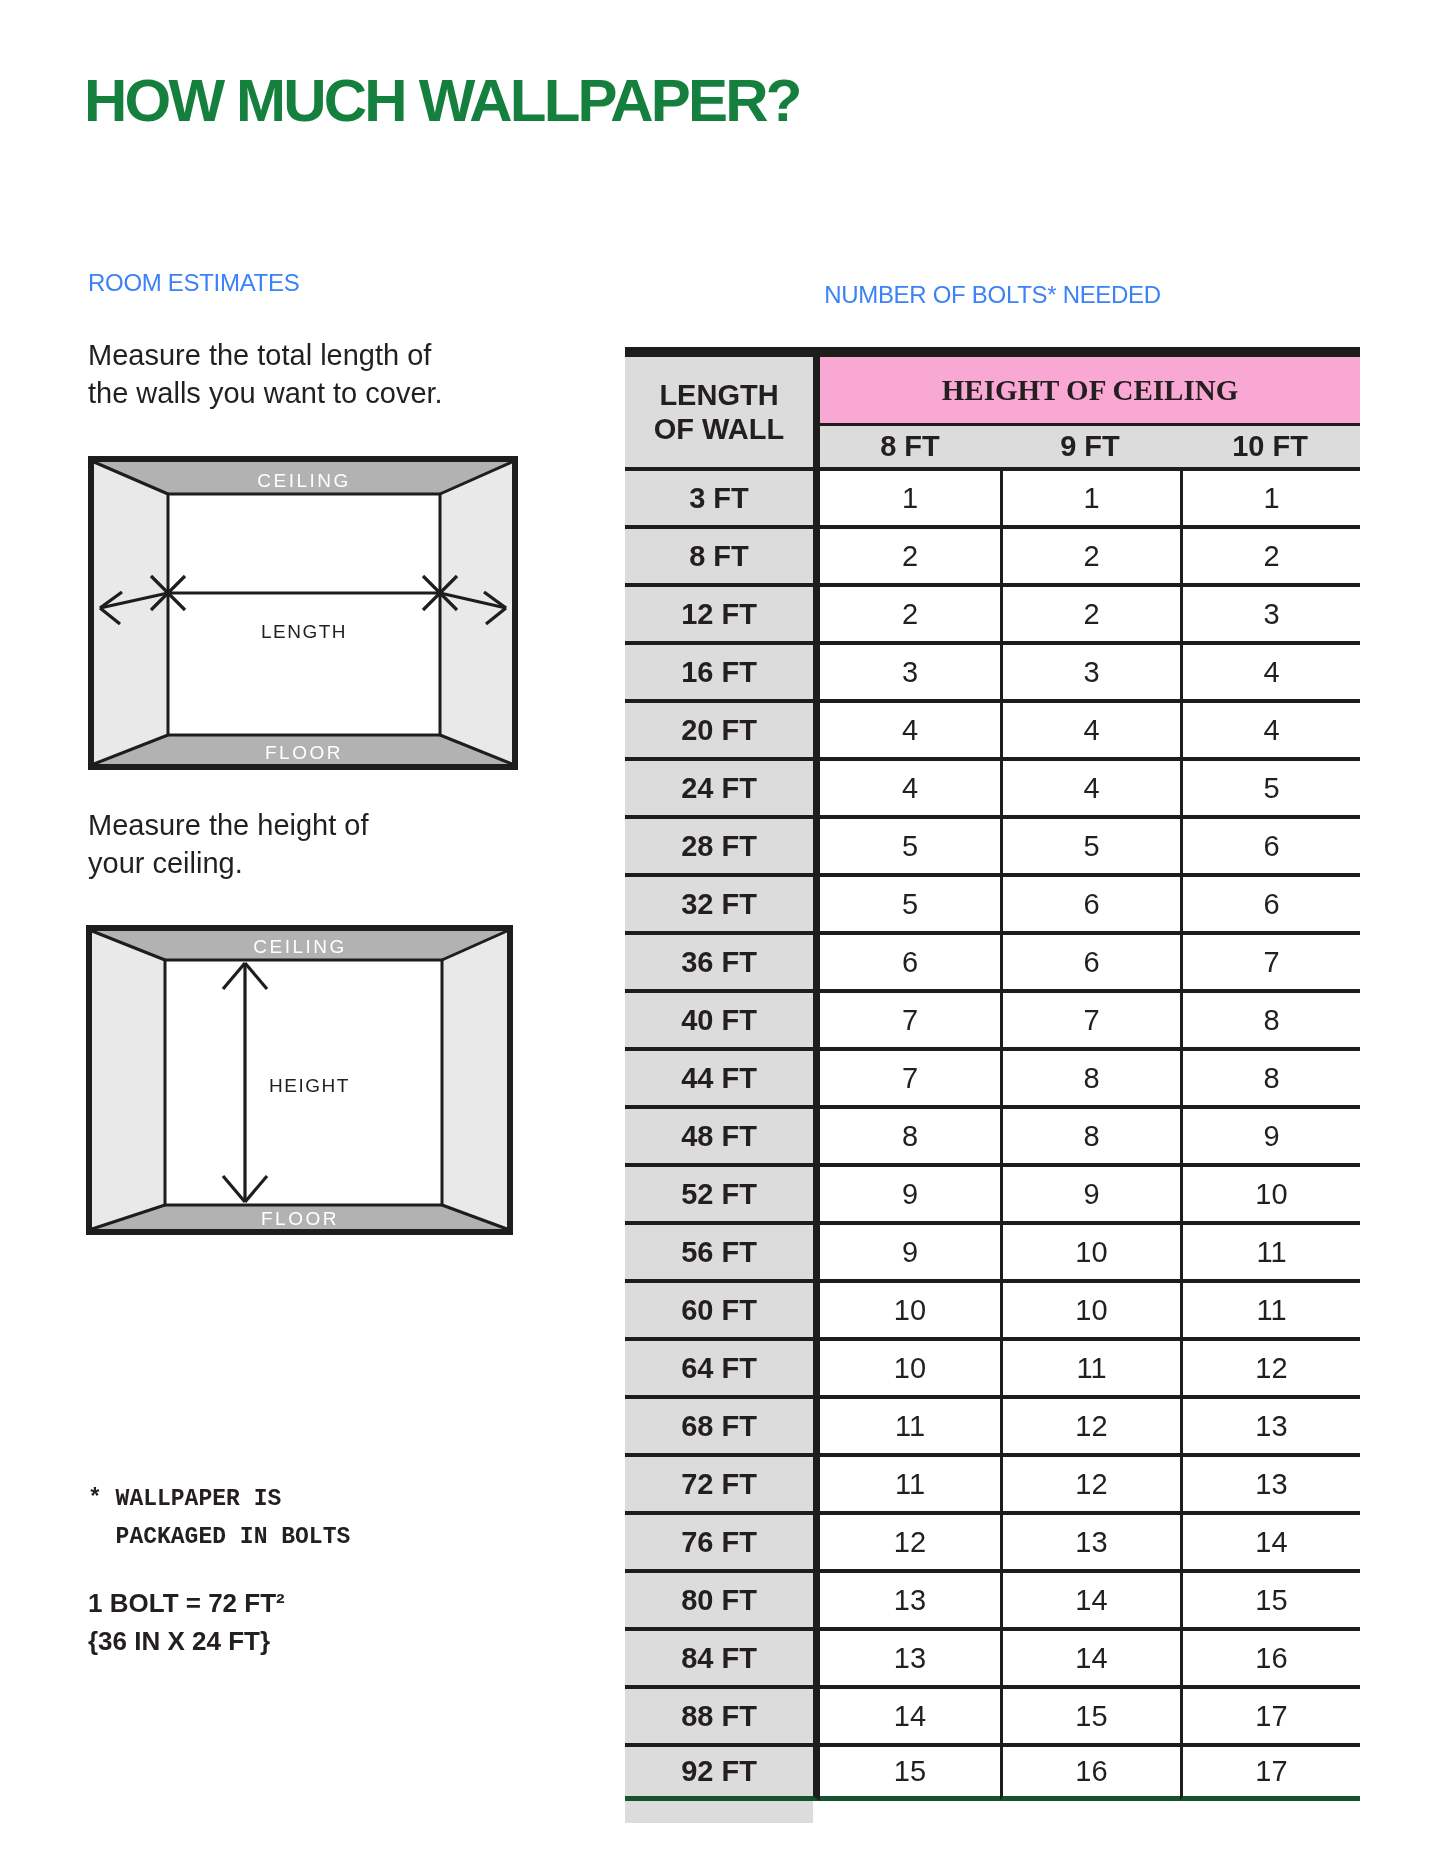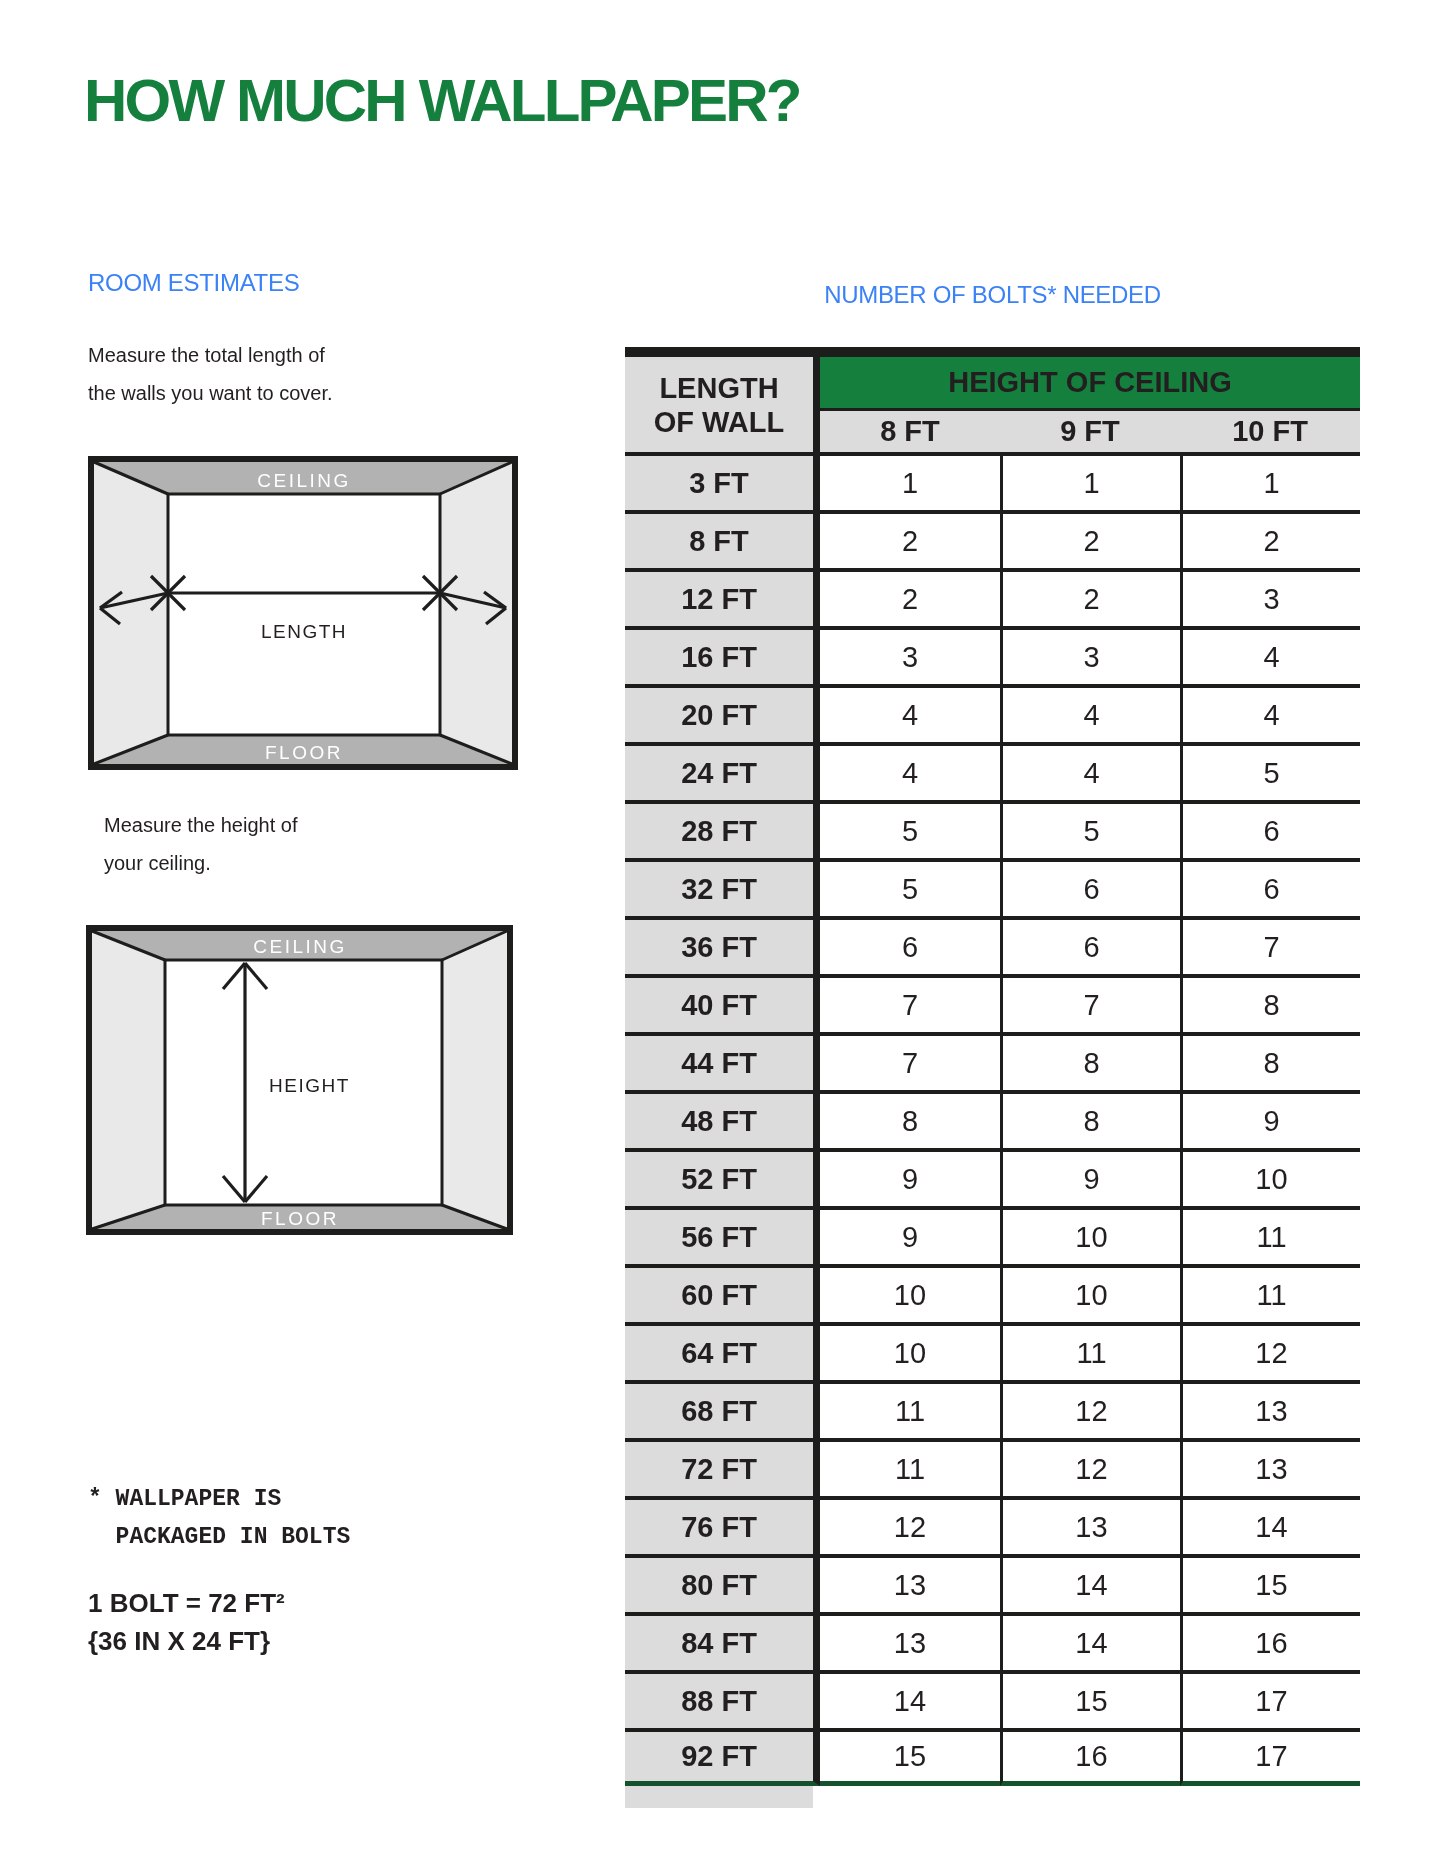--- a/index.html
+++ b/index.html
@@ -12,43 +12,43 @@
   .page-title{
     left:84px;top:66px;font-size:60px;font-weight:bold;letter-spacing:-2.8px;
     color:#15803d;white-space:nowrap;
   }
   .section-heading{
     font-size:24px;font-weight:normal;color:#3b82f6;letter-spacing:-0.3px;white-space:nowrap;
   }
   .room-estimates{left:88px;top:269px;}
   .table-heading{left:625px;top:281px;width:735px;text-align:center;}
   .body-text{
-    font-size:20px;line-height:38px;color:#231f20;white-space:pre-line;
+    font-size:29px;line-height:38px;color:#231f20;white-space:pre-line;
   }
   .para-length{left:88px;top:336px;}
-  .para-height{left:88px;top:806px;margin-left:16px;}
+  .para-height{left:88px;top:806px;}
   .para-chart{left:88px;top:1276px;}
   .footnote{
     left:88px;top:1480px;font-size:23px;line-height:38px;font-weight:bold;white-space:pre-wrap;font-family:Liberation Mono, monospace;
   }
   .bolt-spec{left:88px;top:1584px;font-size:26px;line-height:38px;font-weight:bold;white-space:pre-line;}
   .diagram1{left:88px;top:456px;}
   .diagram2{left:86px;top:925px;}
   svg text{font-family:"Liberation Sans","DejaVu Sans",sans-serif;}
 
   
   .table-wrap{left:625px;top:347px;width:735px;}
   .top-bar{width:735px;height:10px;background:#1d1d1b;}
   table.bolts{border-collapse:separate;border-spacing:0;width:735px;table-layout:fixed;}
   table.bolts th,table.bolts td{padding:0;font-size:29px;text-align:center;vertical-align:middle;}
   th.len-col{
     width:195px;background:#dcdcdc;border-right:7px solid #1d1d1b;
     font-weight:bold;line-height:34px;white-space:pre-line;
   }
-  th.group-th{background:#15803d;font-weight:bold;height:54px;border-bottom:3px solid #1d1d1b;}
+  th.group-th{background:#f9a8d4;font-weight:bold;height:69px;border-bottom:3px solid #1d1d1b;font-family:Liberation Serif, serif;}
   tr.subhead th{background:#dcdcdc;font-weight:bold;height:41px;}
   tr.data-row th{
     background:#dcdcdc;font-weight:bold;border-top:4px solid #1d1d1b;border-right:7px solid #1d1d1b;
     height:58px;
   }
   tr.data-row td{background:#ffffff;font-weight:normal;border-top:4px solid #1d1d1b;height:58px;}
   tr.data-row td.c2,tr.data-row td.c3{border-left:3px solid #1d1d1b;}
   tr.data-row:last-child th,tr.data-row:last-child td{border-bottom:5px solid #14532d;}
   .col-stub{width:188px;height:22px;background:#dcdcdc;}
 </style>

